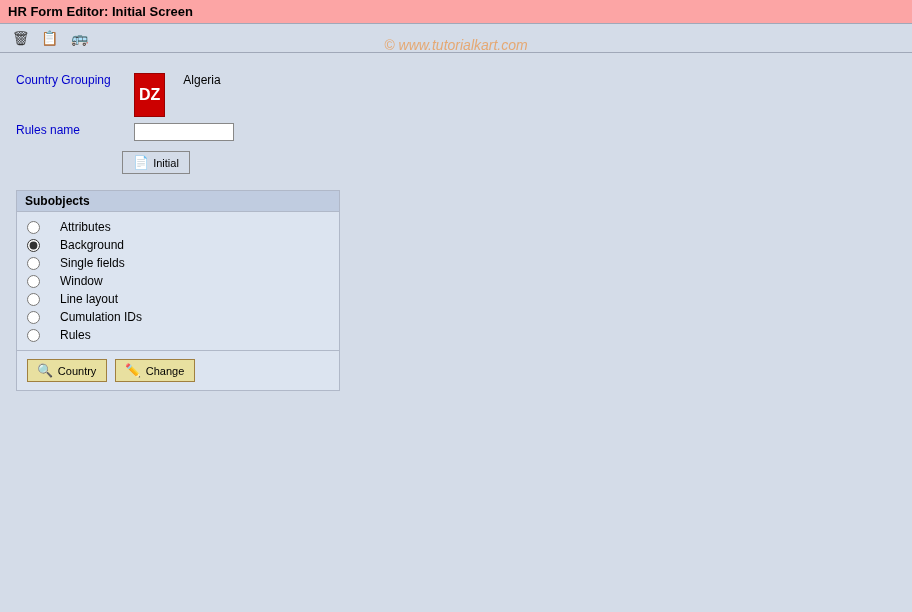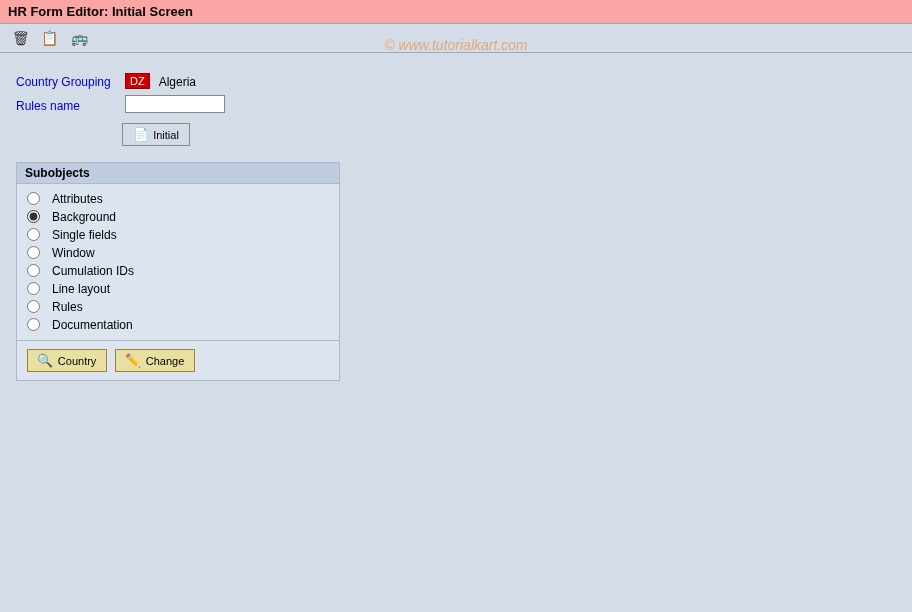--- a/index.html
+++ b/index.html
@@ -56,38 +56,38 @@
 
     
     .main-content {
       padding: 20px 16px;
       background: #d4dce8;
     }
 
     
     .form-row {
       display: flex;
-      align-items: flex-end;
+      align-items: flex-start;
       margin-bottom: 6px;
-      gap: 9px;
+      gap: 18px;
     }
 
     .form-label {
       color: #0000cc;
       font-size: 12px;
       width: 100px;
       flex-shrink: 0;
     }
 
     .country-grouping-value {
       background: #cc0000;
       color: #fff;
-      font-size: 11px;
-      font-weight: normal;
-      padding: 1px 4px;
+      font-size: 16px;
+      font-weight: bold;
+      padding: 12px 4px;
       min-width: 24px;
       text-align: center;
       border: 1px solid #990000;
     }
 
     .country-name {
       color: #000;
       font-size: 12px;
     }
 
@@ -135,22 +135,22 @@
       font-weight: bold;
       color: #000;
     }
 
     .subobjects-body {
       padding: 6px 10px;
     }
 
     .radio-item {
       display: flex;
-      align-items: flex-start;
-      gap: 12px;
+      align-items: flex-end;
+      gap: 20px;
       padding: 2px 0;
       cursor: pointer;
     }
 
     .radio-item input[type="radio"] {
       margin: 0;
       cursor: pointer;
       accent-color: #333;
     }
 
@@ -237,39 +237,35 @@
         <input type="radio" name="subobject" id="r-single-fields" style="">
         <label for="r-single-fields" class="radio-label">Single fields</label>
       </div>
 
       <div class="radio-item">
         <input type="radio" name="subobject" id="r-window" style="">
         <label for="r-window" class="radio-label">Window</label>
       </div>
 
       <div class="radio-item">
+        <input type="radio" name="subobject" id="r-line-layout" style="">
+        <label for="r-line-layout" class="radio-label">Line layout</label>
+      </div>
+
+      <div class="radio-item">
         <input type="radio" name="subobject" id="r-cumulation-ids" style="">
         <label for="r-cumulation-ids" class="radio-label">Cumulation IDs</label>
       </div>
 
-      <div class="radio-item">
-        <input type="radio" name="subobject" id="r-line-layout" style="">
-        <label for="r-line-layout" class="radio-label">Line layout</label>
-      </div>
-
 
       <div class="radio-item">
         <input type="radio" name="subobject" id="r-rules" style="">
         <label for="r-rules" class="radio-label">Rules</label>
       </div>
 
-      <div class="radio-item">
-        <input type="radio" name="subobject" id="r-documentation" style="">
-        <label for="r-documentation" class="radio-label">Documentation</label>
-      </div>
 
     </div>
 
     <div class="action-buttons">
       <button class="action-btn">
         <span class="btn-icon">🔍</span>
         <span>Country</span>
       </button>
       <button class="action-btn">
         <span class="btn-icon">✏️</span>

